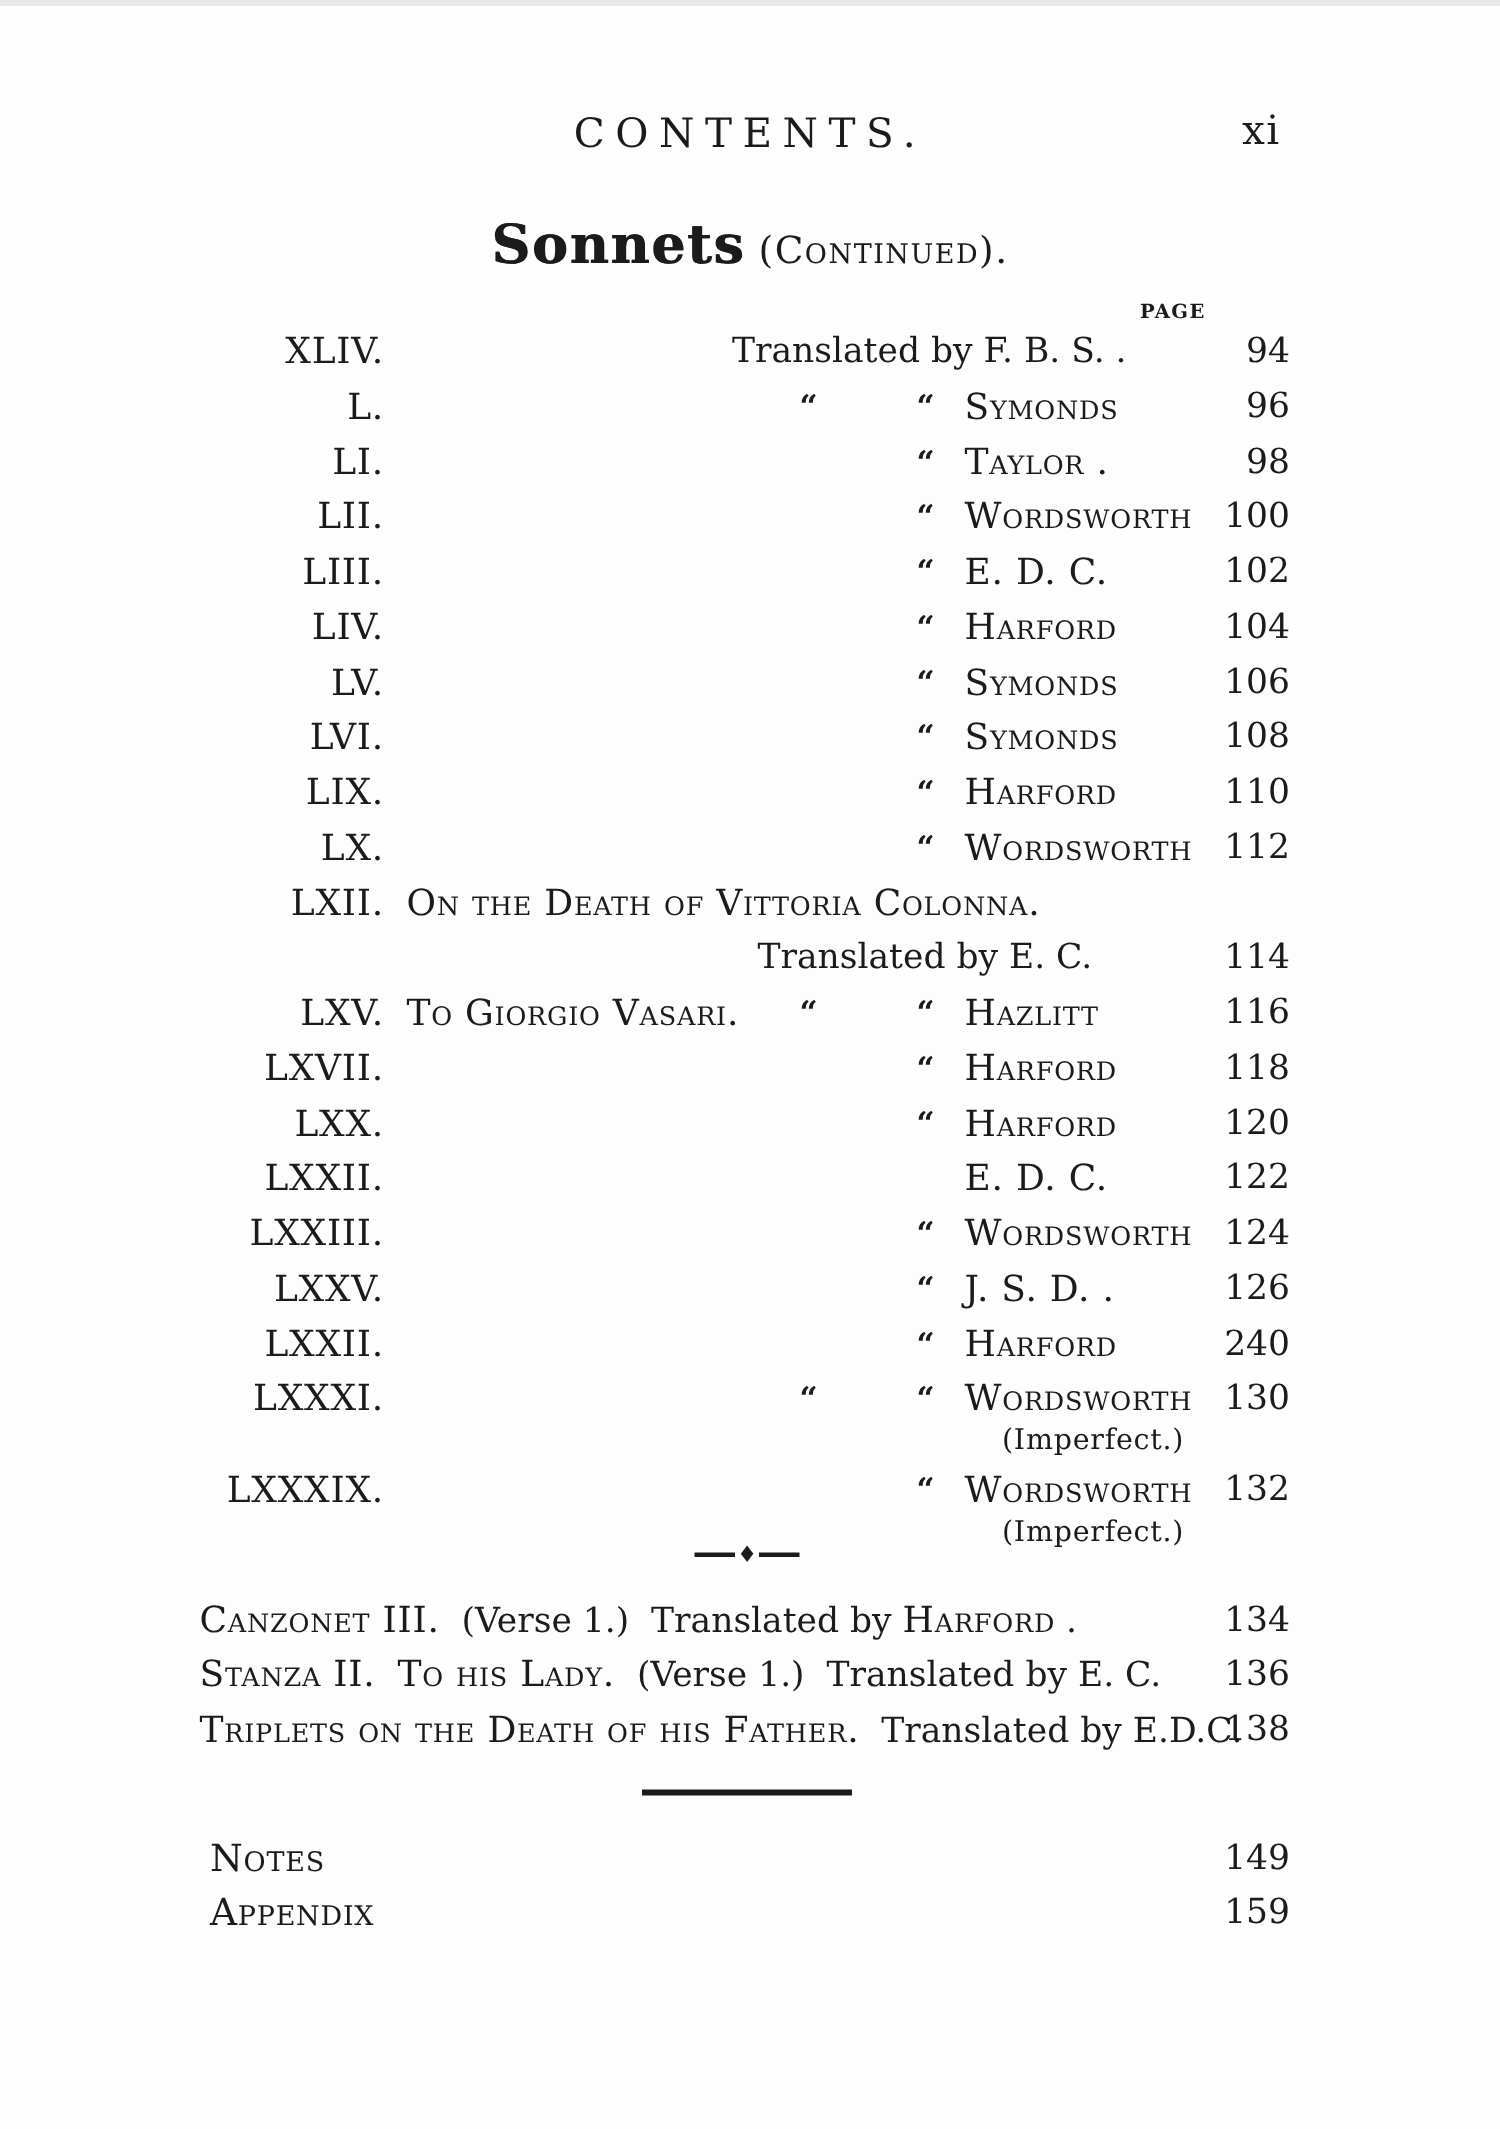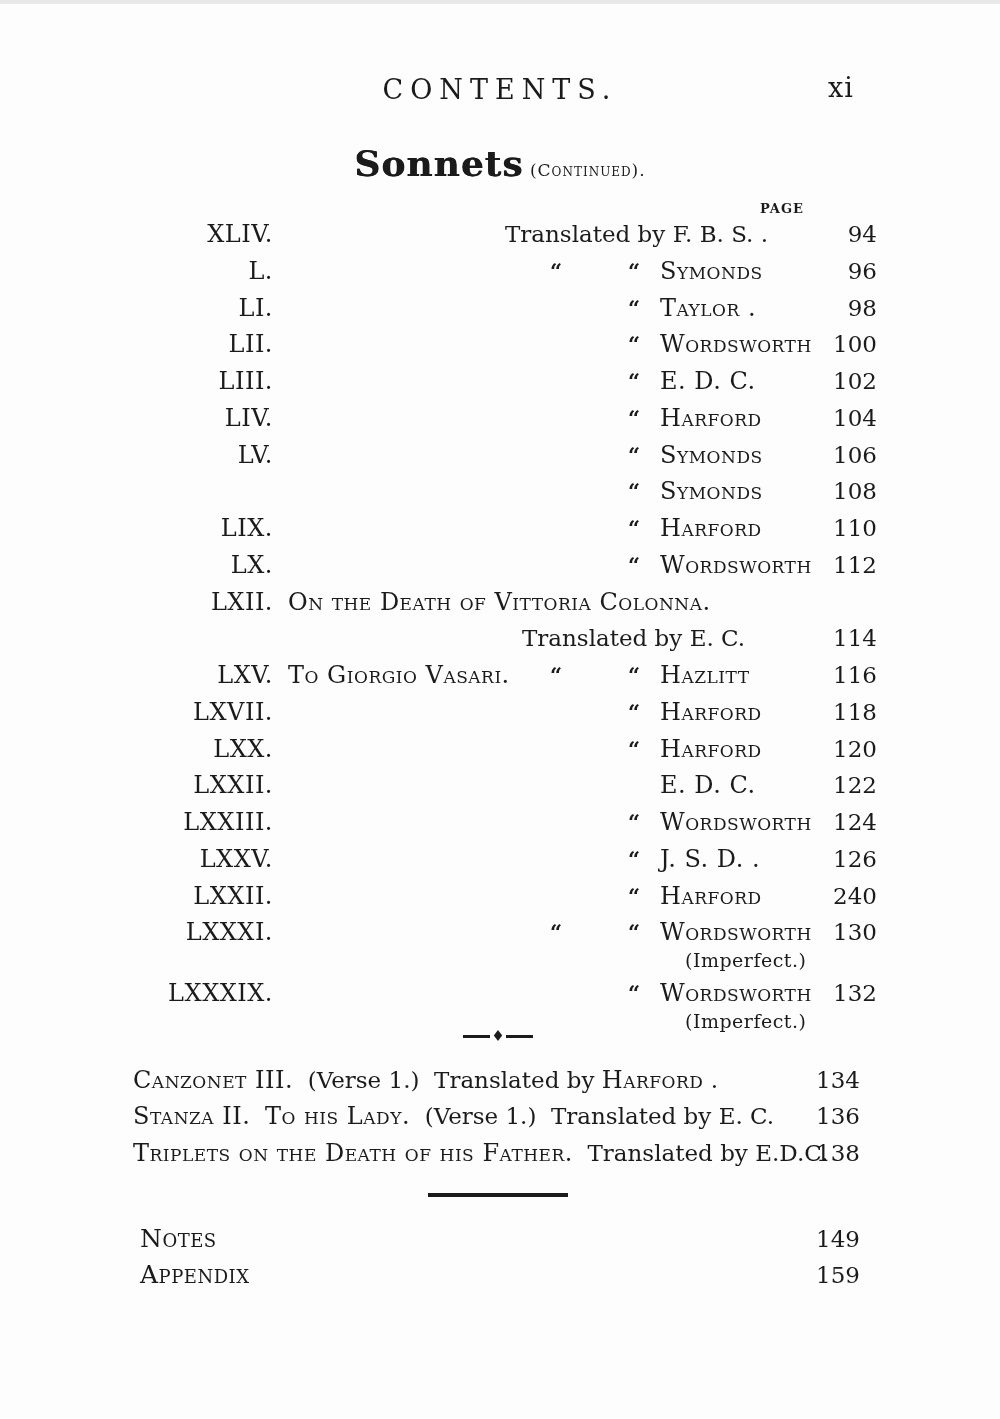--- a/index.html
+++ b/index.html
@@ -17,27 +17,27 @@
     position:absolute;top:70px;left:0;width:1000px;
     text-align:center;font-size:27px;letter-spacing:7px;
   }
   .folio{position:absolute;top:68px;left:828px;font-size:27px;letter-spacing:1px;}
   
   .section-title{position:absolute;top:138px;left:0;width:1000px;text-align:center;white-space:pre;}
   .blackletter{
     font-size:36px;font-weight:700;letter-spacing:1px;
     text-shadow:0.5px 0 0 currentColor;
   }
-  .continued{font-size:17px;font-variant:small-caps;letter-spacing:1px;}
+  .continued{font-size:25px;font-variant:small-caps;letter-spacing:1px;}
   .page-label{
     position:absolute;top:197px;left:760px;width:98px;text-align:left;
     font-size:13px;font-weight:700;letter-spacing:1px;
   }
   
-  .toc{position:absolute;top:212px;left:0;width:824px;padding-left:17px;}
+  .toc{position:absolute;top:212px;left:0;width:824px;}
   .row{position:relative;height:36.75px;line-height:36.75px;font-size:23px;}
   .row span{position:absolute;top:0;white-space:pre;}
   .num{left:0;width:256px;text-align:right;font-size:24px;letter-spacing:0.5px;}
   .title{left:271px;}
   .mid{left:488px;}
   .mid.indent{left:505px;}
   .q1{left:533px;font-size:21px;font-weight:700;}
   .q2{left:611px;font-size:21px;font-weight:700;}
   .name{left:643px;}
   .pagecol{left:760px;width:100px;text-align:right;font-size:23px;}
@@ -113,20 +113,21 @@
         <span class="name sc">Harford</span>
         <span class="pagecol">104</span>
       </div>
       <div class="row">
         <span class="num">LV.</span>
         <span class="q2">“</span>
         <span class="name sc">Symonds</span>
         <span class="pagecol">106</span>
       </div>
       <div class="row">
+        <span class="num">LVI.</span>
         <span class="q2">“</span>
         <span class="name sc">Symonds</span>
         <span class="pagecol">108</span>
       </div>
       <div class="row">
         <span class="num">LIX.</span>
         <span class="q2">“</span>
         <span class="name sc">Harford</span>
         <span class="pagecol">110</span>
       </div>

